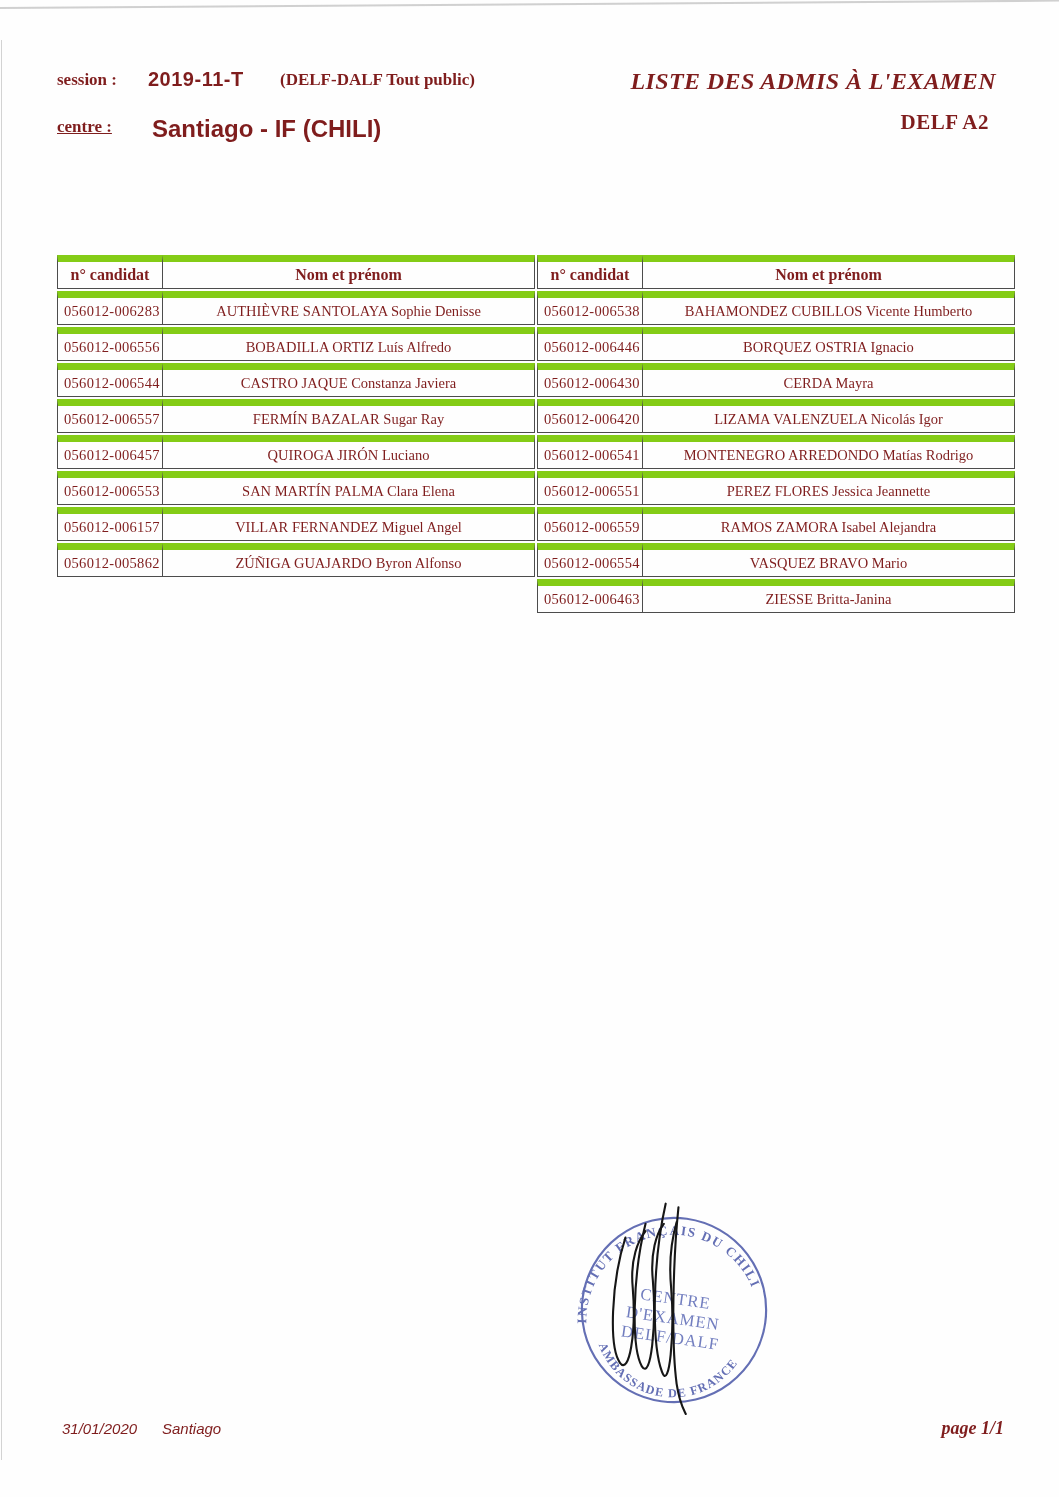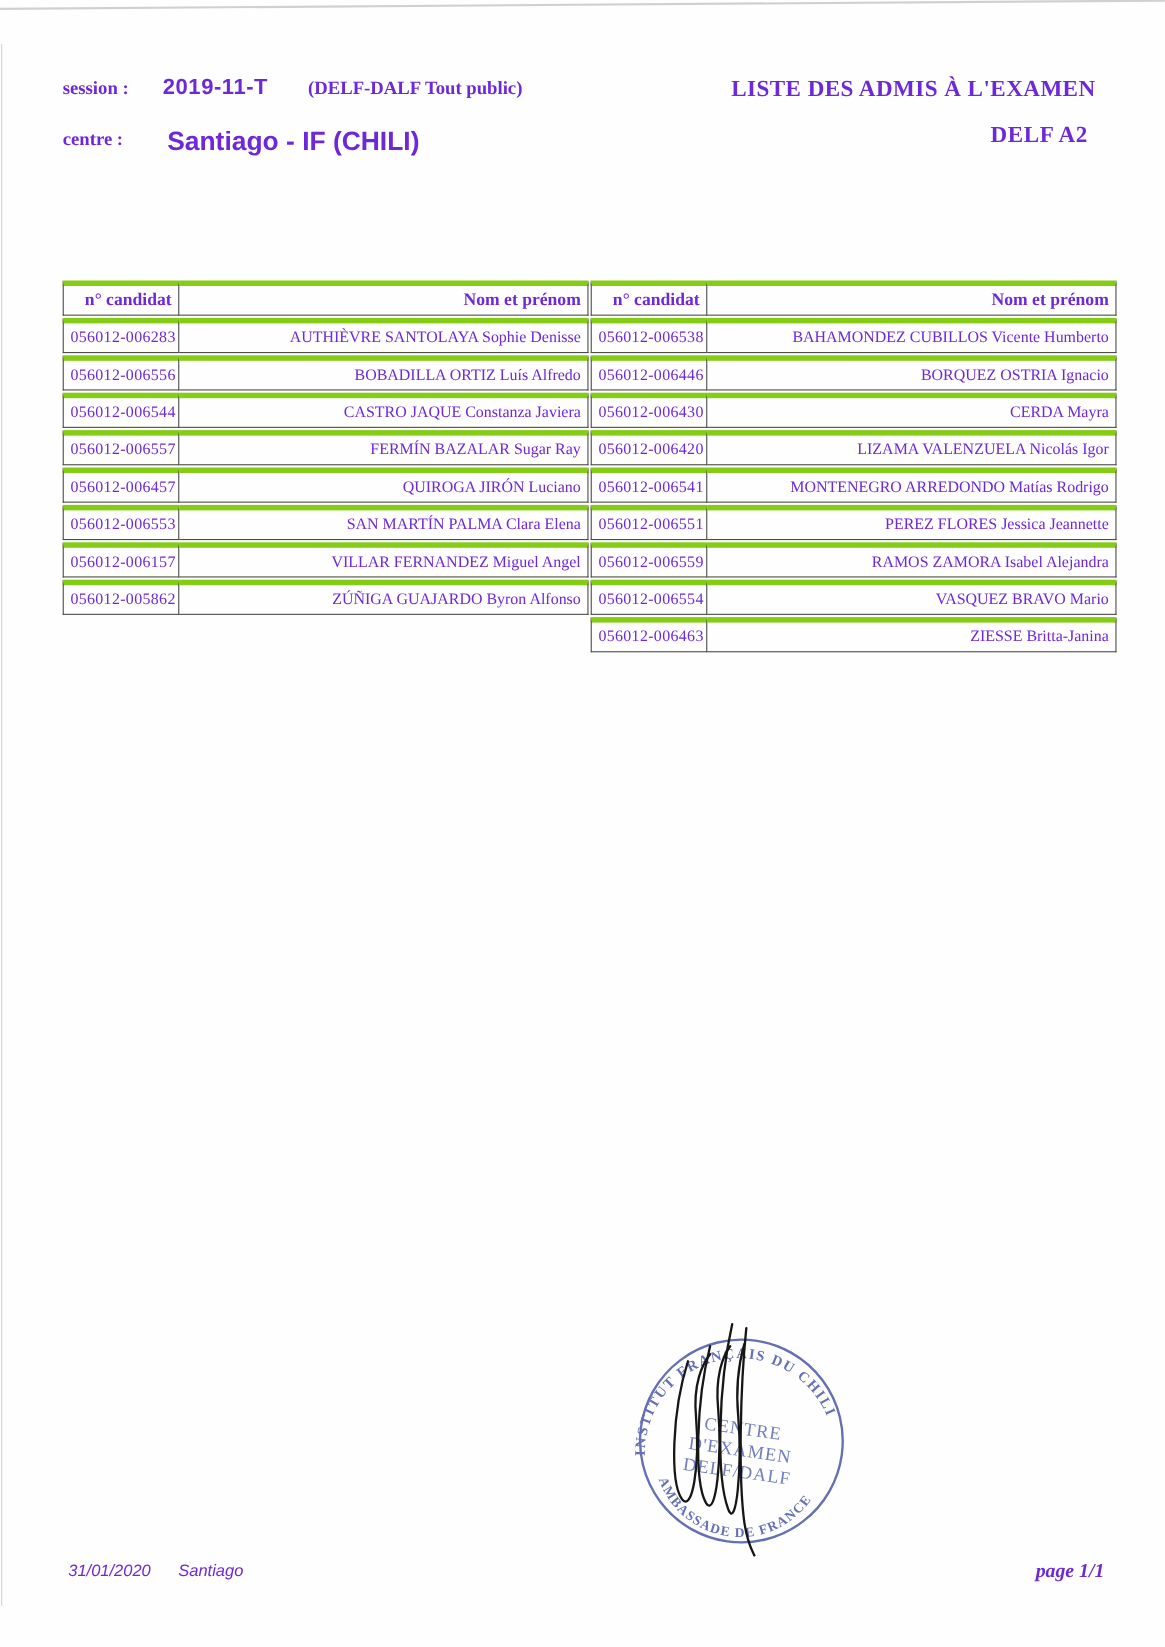--- a/index.html
+++ b/index.html
@@ -1,40 +1,40 @@
 <!DOCTYPE html>
 <html><head>
 <meta charset="utf-8">
 <style>
   html,body{margin:0;padding:0;background:#ffffff;}
   .page{
     position:relative;width:1059px;height:1497px;background:#fefefe;
-    font-family:"Liberation Serif",serif;color:#6d28d9;overflow:hidden;
+    font-family:"Liberation Serif",serif;color:#7f1d1d;overflow:hidden;
   }
   
   .scan-top-line{position:absolute;top:7px;left:0;width:105%;height:2px;
     background:#aaaaaa;opacity:.55;transform:rotate(-0.4deg);transform-origin:left center;}
   .scan-left-line{position:absolute;top:40px;left:1px;width:1px;height:1420px;background:#c8c8c8;opacity:.8;}
 
   
   .hdr-label{position:absolute;font-weight:bold;font-size:17px;}
   .session-value{position:absolute;left:148px;top:68px;font-family:"Liberation Sans",sans-serif;font-weight:bold;font-size:20px;letter-spacing:.5px;}
   .session-note{position:absolute;left:280px;top:70px;font-weight:bold;font-size:17px;}
   .centre-value{position:absolute;left:152px;top:115px;font-family:"Liberation Sans",sans-serif;font-weight:bold;font-size:24px;}
-  .doc-title{position:absolute;top:68px;right:63px;font-weight:bold;font-size:21px;letter-spacing:.4px;}
+  .doc-title{position:absolute;top:68px;right:63px;font-weight:bold;font-size:24px;letter-spacing:.4px;font-style:italic;}
   .doc-subtitle{position:absolute;top:110px;right:70px;font-weight:bold;font-size:21px;letter-spacing:.5px;}
 
   
   .tables{position:absolute;top:253px;left:57px;width:960px;display:flex;gap:2px;align-items:flex-start;}
   table.admis{border-collapse:separate;border-spacing:0 2px;width:478px;table-layout:fixed;}
   table.admis col.c1{width:106px;}
   table.admis th,table.admis td{
-    height:26px;padding:0 6px;text-align:right;vertical-align:middle;
+    height:26px;padding:0 6px;text-align:center;vertical-align:middle;
     white-space:nowrap;overflow:hidden;
-    border-top:5px solid #84cc16;border-bottom:1px solid #4c4c4c;
+    border-top:7px solid #84cc16;border-bottom:1px solid #4c4c4c;
   }
   table.admis th:first-child,table.admis td:first-child{border-left:1px solid #4c4c4c;border-right:1px solid #4c4c4c;}
   table.admis th:last-child,table.admis td:last-child{border-right:1px solid #4c4c4c;}
   table.admis th{font-size:16px;font-weight:bold;}
   table.admis td{font-size:14.5px;margin-top:20px;}
   td.num{letter-spacing:.3px;}
 
   
   .stamp{position:absolute;left:576px;top:1212px;width:196px;height:196px;transform:rotate(8deg);opacity:.85;}
   .stamp text{fill:#4a57a8;font-family:"Liberation Serif",serif;}
@@ -53,21 +53,21 @@
 <body>
 
 <div class="page">
 
   <div class="scan-top-line"></div>
   <div class="scan-left-line"></div>
 
   <span class="hdr-label" style="left:57px;top:70px;">session :</span>
   <span class="session-value">2019-11-T</span>
   <span class="session-note">(DELF-DALF Tout public)</span>
-  <span class="hdr-label" style="left:57px;top:117px;">centre :</span>
+  <span class="hdr-label" style="left:57px;top:117px;text-decoration:underline;">centre :</span>
   <span class="centre-value">Santiago - IF (CHILI)</span>
   <span class="doc-title">LISTE DES ADMIS À L'EXAMEN</span>
   <span class="doc-subtitle">DELF A2</span>
 
   <div class="tables">
 
     <table class="admis">
       <colgroup>
           <col class="c1">
           <col>

